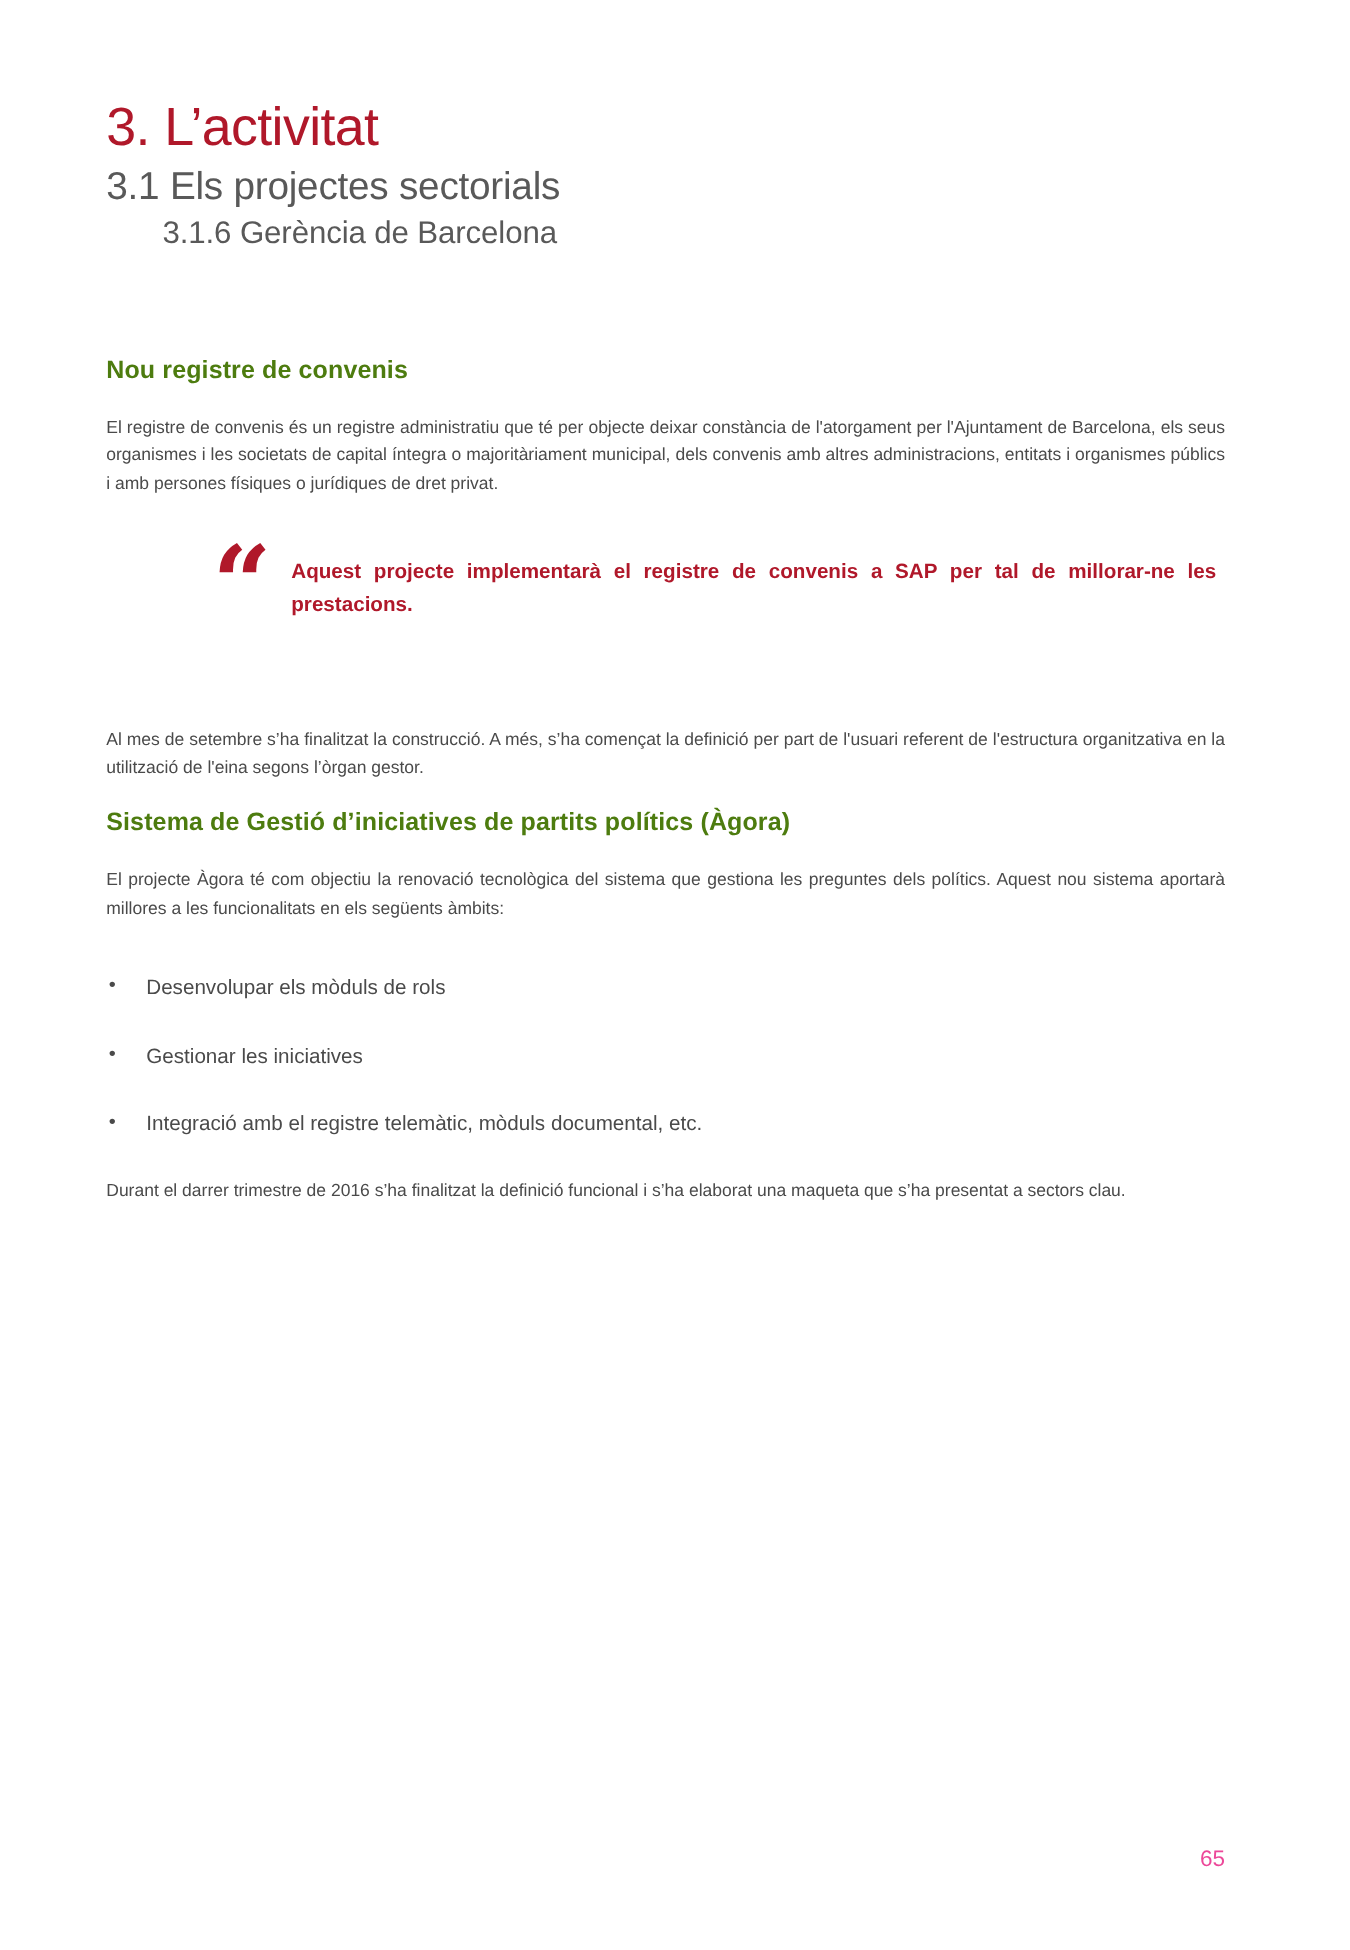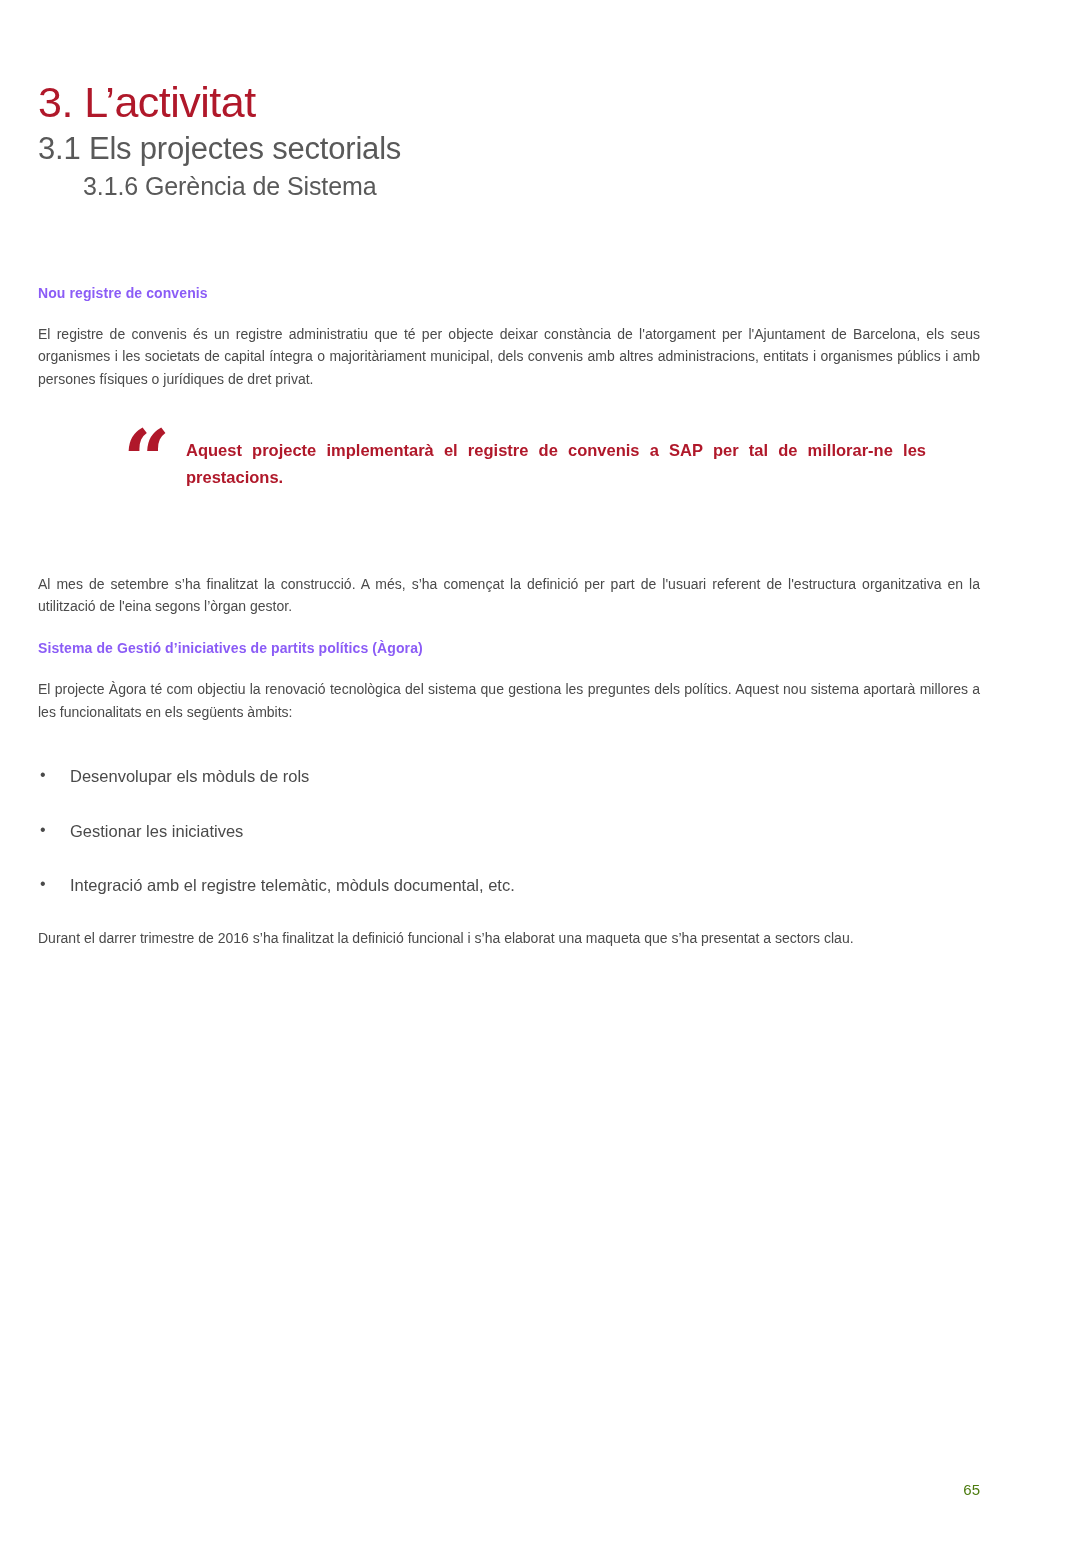--- a/index.html
+++ b/index.html
@@ -13,21 +13,21 @@
     font-family: "Liberation Sans", sans-serif;
     color: #3c3c3c;
     position: relative;
     overflow: hidden;
   }
   .page {
     position: relative;
     width: 1080px;
     height: 1560px;
     box-sizing: border-box;
-    padding: 80px 100px 0 38px;
+    padding: 80px 100px 0 85px;
   }
 
   
   .h1 {
     color: #b0182a;
     font-size: 43px;
     font-weight: 400;
     line-height: 1.05;
     margin: 0 0 6px 0;
     letter-spacing: -0.5px;
@@ -47,23 +47,23 @@
     line-height: 1.2;
     margin: 0 0 0 45px;
     letter-spacing: -0.1px;
   }
 
   
   .content {
     margin-top: 84px;
   }
   .sub-head {
-    font-size: 14px;
+    font-size: 20px;
     font-weight: bold;
-    color: #8b5cf6;
+    color: #4d7c0f;
     margin: 0 0 22px 0;
     letter-spacing: 0.1px;
   }
   p.body {
     font-size: 14px;
     line-height: 1.62;
     color: #4a4a4a;
     margin: 0 0 22px 0;
     text-align: justify;
   }
@@ -120,33 +120,33 @@
     top: -1px;
     color: #4a4a4a;
     font-size: 16px;
   }
 
   
   .page-number {
     position: absolute;
     right: 100px;
     bottom: 62px;
-    font-size: 15px;
-    color: #4d7c0f;
+    font-size: 18px;
+    color: #ec4899;
     font-weight: normal;
   }
 </style>
 </head>
 <body>
 
 <div class="page">
 
   <h1 class="h1">3. L’activitat</h1>
   <h2 class="h2">3.1 Els projectes sectorials</h2>
-  <h3 class="h3">3.1.6 Gerència de Sistema</h3>
+  <h3 class="h3">3.1.6 Gerència de Barcelona</h3>
 
   <div class="content">
 
     <div class="sub-head">Nou registre de convenis</div>
 
     <p class="body">El registre de convenis és un registre administratiu que té per objecte deixar constància de l'atorgament per l'Ajuntament de Barcelona, els seus organismes i les societats de capital íntegra o majoritàriament municipal, dels convenis amb altres administracions, entitats i organismes públics i amb persones físiques o jurídiques de dret privat.</p>
 
     <div class="quote-block">
       <span class="quote-mark">“</span>
       <div class="quote-text">Aquest projecte implementarà el registre de convenis a SAP per tal de millorar-ne les prestacions.</div>

